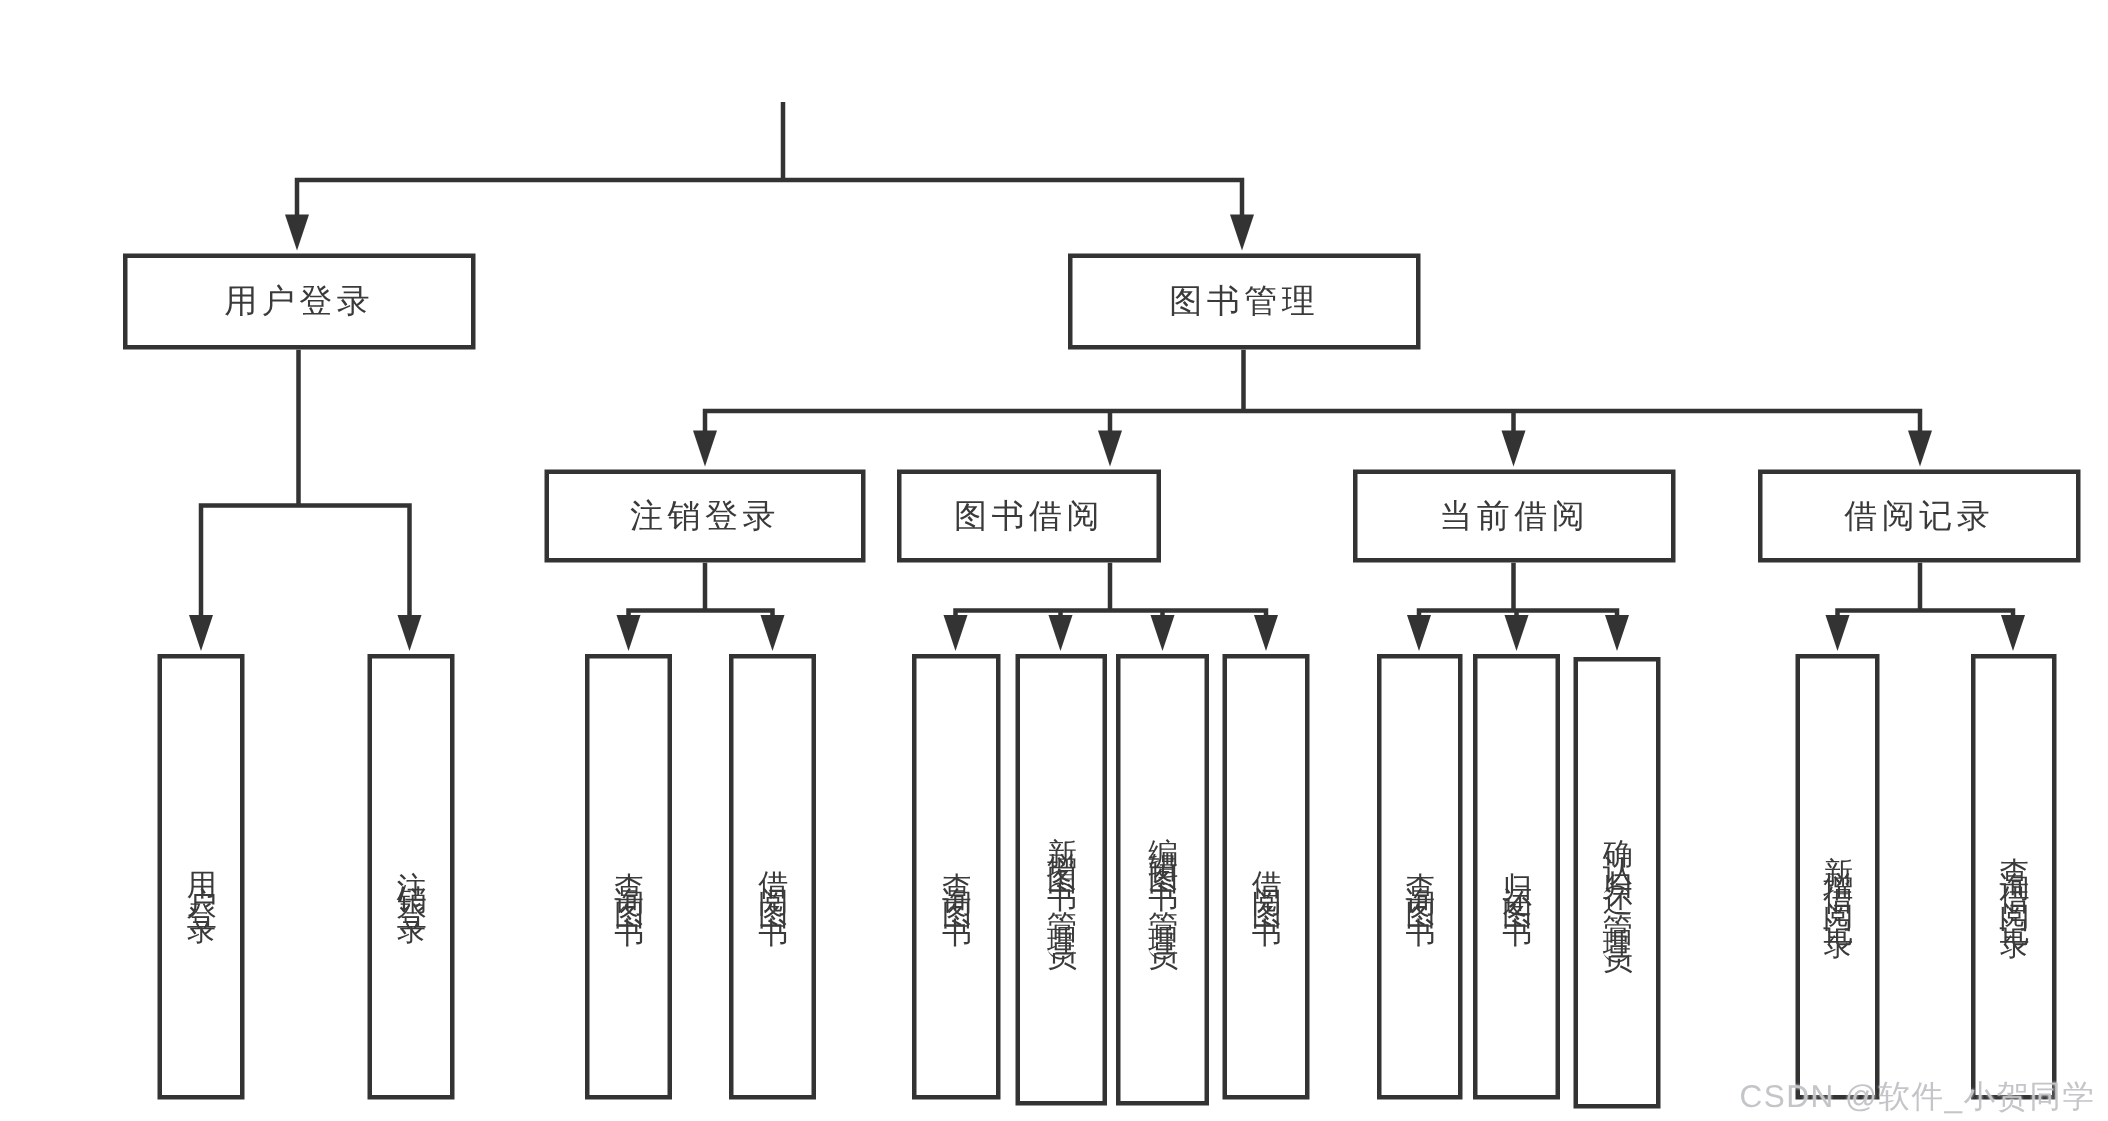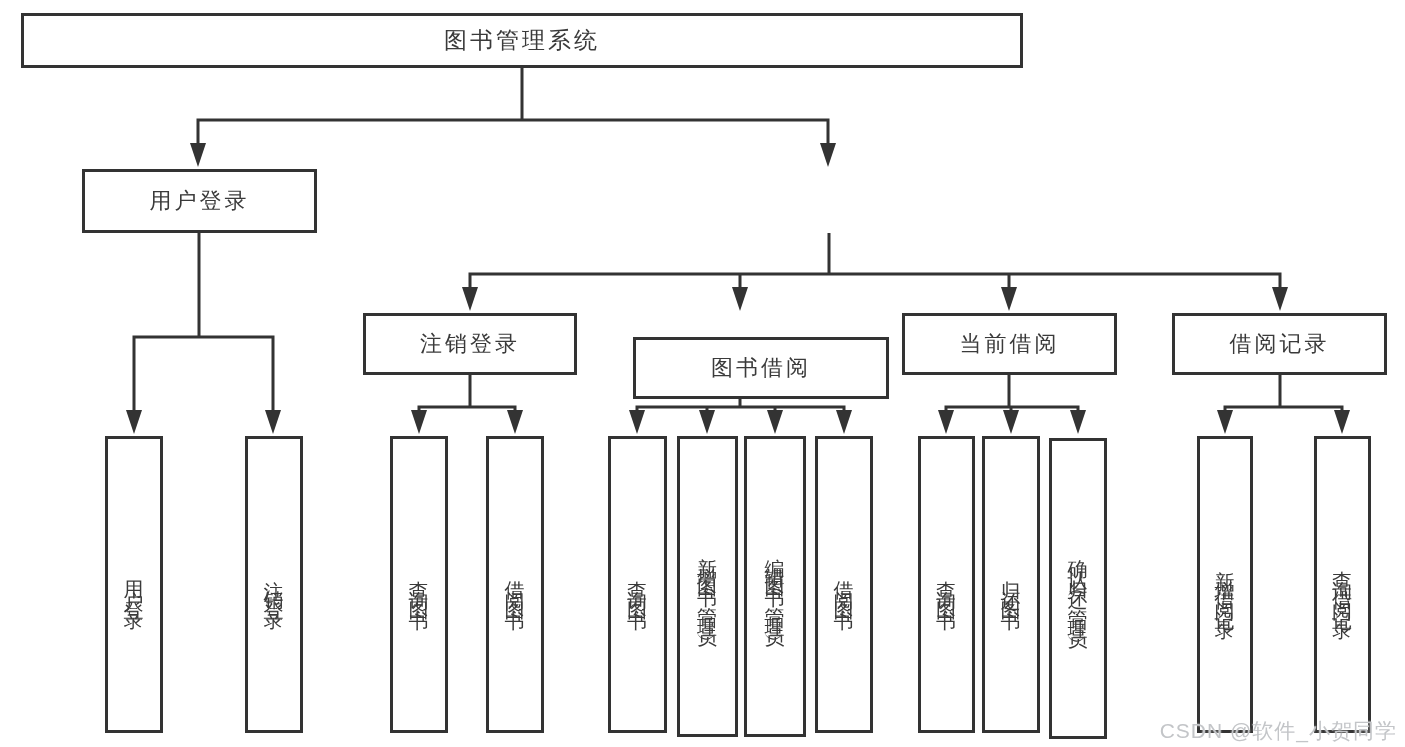--- a/index.html
+++ b/index.html
@@ -101,26 +101,26 @@
         <polygon points="767,410 783,410 775,434"></polygon>
         <polygon points="836,410 852,410 844,434"></polygon>
         <polygon points="938,410 954,410 946,434"></polygon>
         <polygon points="1003,410 1019,410 1011,434"></polygon>
         <polygon points="1070,410 1086,410 1078,434"></polygon>
         <polygon points="1217,410 1233,410 1225,434"></polygon>
         <polygon points="1334,410 1350,410 1342,434"></polygon>
       </g>
   </svg>
 
-  <div class="node root" style="left:21px; top:13px; width:1002px; height:55px;">图书管理系统</div>
 
   <div class="node" style="left:82px; top:169px; width:235px; height:64px;">用户登录</div>
+  <div class="node" style="left:712px; top:169px; width:235px; height:64px;">图书管理</div>
 
   <div class="node" style="left:363px; top:313px; width:214px; height:62px;">注销登录</div>
-  <div class="node" style="left:633px; top:313px; width:256px; height:62px;margin-top:24px;">图书借阅</div>
+  <div class="node" style="left:598px; top:313px; width:176px; height:62px;">图书借阅</div>
   <div class="node" style="left:1172px; top:313px; width:215px; height:62px;">借阅记录</div>
   <div class="node" style="left:902px; top:313px; width:215px; height:62px;">当前借阅</div>
 
   <div class="vnode" style="left:105px; top:436px; width:58px; height:297px;">用户登录</div>
   <div class="vnode" style="left:245px; top:436px; width:58px; height:297px;">注销登录</div>
 
   <div class="vnode" style="left:390px; top:436px; width:58px; height:297px;">查询图书</div>
   <div class="vnode" style="left:486px; top:436px; width:58px; height:297px;">借阅图书</div>
 
   <div class="vnode" style="left:608px; top:436px; width:59px; height:297px;">查询图书</div>

